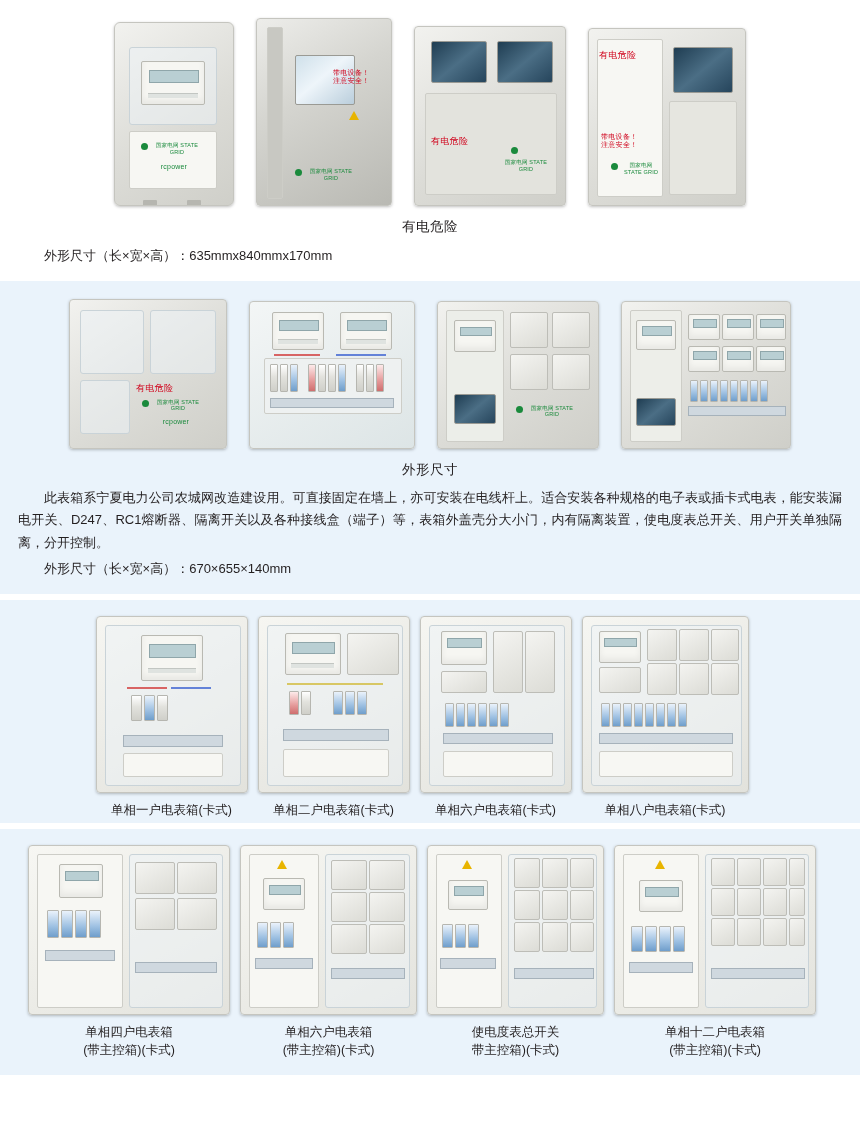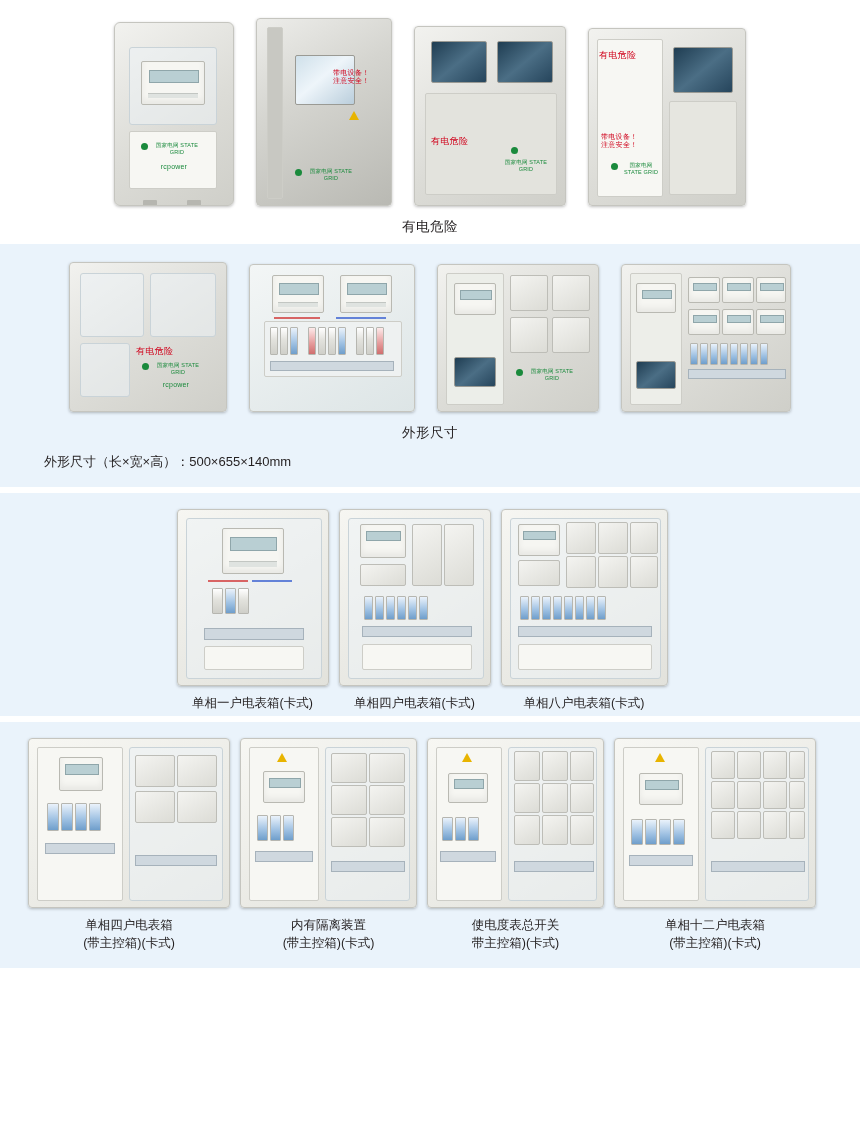--- a/index.html
+++ b/index.html
@@ -268,20 +268,21 @@
         <div class="logo-green" style="left:32px;top:133px;width:40px;">国家电网
 STATE GRID</div>
         <div class="win" style="left:84px;top:18px;width:58px;height:44px;"></div>
         <div class="inner-plate" style="left:80px;top:72px;width:66px;height:92px;background:#e6e6e0;"></div>
       </div>
 
     </div>
 
     <div class="caption-center">有电危险</div>
 
+    <div class="dim-line">外形尺寸（长×宽×高）：635mmx840mmx170mm</div>
   </div>
 
   <div class="section tinted">
 
     <div class="photo-row">
 
       <div class="box" style="width:156px;height:148px;">
         <div class="clear-panel" style="left:10px;top:10px;width:62px;height:62px;"></div>
         <div class="clear-panel" style="left:80px;top:10px;width:64px;height:62px;"></div>
         <div class="clear-panel" style="left:10px;top:80px;width:48px;height:52px;"></div>
@@ -372,21 +373,24 @@
           <div class="breaker blue" style="height:20px;"></div>
             <div class="breaker blue" style="height:20px;"></div>
         </div>
         <div class="terminal" style="left:66px;top:104px;width:96px;height:8px;"></div>
       </div>
 
     </div>
 
     <div class="caption-center">外形尺寸</div>
 
-    <div class="dim-line">外形尺寸（长×宽×高）：500×655×140mm</div>
+    <div class="body-text">
+      <p>此表箱系宁夏电力公司农城网改造建设用。可直接固定在墙上，亦可安装在电线杆上。适合安装各种规格的电子表或插卡式电表，能安装漏电开关、D247、RC1熔断器、隔离开关以及各种接线盒（端子）等，表箱外盖壳分大小门，内有隔离装置，使电度表总开关、用户开关单独隔离，分开控制。</p>
+    </div>
+    <div class="dim-line">外形尺寸（长×宽×高）：670×655×140mm</div>
   </div>
 
   <div class="section tinted" style="border-top:6px solid #ffffff;">
     <div class="grid-row">
 
       <div class="grid-item">
         <div class="box" style="width:150px;height:175px;background:linear-gradient(150deg,#f6f6f2,#e2e2dc);">
           <div class="clear-panel" style="left:8px;top:8px;width:134px;height:159px;"></div>
           <div class="meter" style="left:44px;top:18px;width:60px;height:44px;">
               <div class="lcd"></div>
@@ -398,20 +402,43 @@
             <div class="breaker" style="height:24px;width:9px;"></div>
           </div>
           <div class="terminal" style="left:26px;top:118px;width:98px;height:10px;"></div>
           <div class="wire" style="left:30px;top:70px;width:40px;"></div>
           <div class="wire blue" style="left:74px;top:70px;width:40px;"></div>
           <div class="inner-plate" style="left:26px;top:136px;width:98px;height:22px;"></div>
         </div>
         <div class="label">单相一户电表箱(卡式)</div>
       </div>
 
+      <div class="grid-item">
+        <div class="box" style="width:150px;height:175px;background:linear-gradient(150deg,#f6f6f2,#e2e2dc);">
+          <div class="clear-panel" style="left:8px;top:8px;width:134px;height:159px;"></div>
+          <div class="meter" style="left:26px;top:16px;width:54px;height:40px;">
+              <div class="lcd"></div>
+              <div class="strip"></div>
+            </div>
+          <div class="slot" style="left:88px;top:16px;width:50px;height:40px;"></div>
+          <div class="breaker-row" style="left:30px;top:74px;">
+            <div class="breaker red" style="height:22px;width:8px;"></div>
+            <div class="breaker" style="height:22px;width:8px;"></div>
+          </div>
+          <div class="breaker-row" style="left:74px;top:74px;">
+            <div class="breaker blue" style="height:22px;width:8px;"></div>
+            <div class="breaker blue" style="height:22px;width:8px;"></div>
+            <div class="breaker blue" style="height:22px;width:8px;"></div>
+          </div>
+          <div class="terminal" style="left:24px;top:112px;width:104px;height:10px;"></div>
+          <div class="wire yel" style="left:28px;top:66px;width:96px;"></div>
+          <div class="inner-plate" style="left:24px;top:132px;width:104px;height:26px;"></div>
+        </div>
+        <div class="label">单相二户电表箱(卡式)</div>
+      </div>
 
       <div class="grid-item">
         <div class="box" style="width:150px;height:175px;background:linear-gradient(150deg,#f6f6f2,#e2e2dc);">
           <div class="clear-panel" style="left:8px;top:8px;width:134px;height:159px;"></div>
           <div class="meter" style="left:20px;top:14px;width:44px;height:32px;">
               <div class="lcd"></div>
             </div>
           <div class="slot" style="left:72px;top:14px;width:28px;height:60px;"></div>
           <div class="slot" style="left:104px;top:14px;width:28px;height:60px;"></div>
           <div class="slot" style="left:20px;top:54px;width:44px;height:20px;"></div>
@@ -419,21 +446,21 @@
             <div class="breaker blue" style="height:22px;width:7px;"></div>
               <div class="breaker blue" style="height:22px;width:7px;"></div>
             <div class="breaker blue" style="height:22px;width:7px;"></div>
               <div class="breaker blue" style="height:22px;width:7px;"></div>
             <div class="breaker blue" style="height:22px;width:7px;"></div>
               <div class="breaker blue" style="height:22px;width:7px;"></div>
           </div>
           <div class="terminal" style="left:22px;top:116px;width:108px;height:9px;"></div>
           <div class="inner-plate" style="left:22px;top:134px;width:108px;height:24px;"></div>
         </div>
-        <div class="label">单相四户电表箱(卡式)</div>
+        <div class="label">单相六户电表箱(卡式)</div>
       </div>
 
 
       <div class="grid-item">
         <div class="box" style="width:165px;height:175px;background:linear-gradient(150deg,#f6f6f2,#e2e2dc);">
           <div class="clear-panel" style="left:8px;top:8px;width:149px;height:159px;"></div>
           <div class="meter" style="left:16px;top:14px;width:40px;height:30px;">
               <div class="lcd"></div>
             </div>
           <div class="slot" style="left:64px;top:12px;width:28px;height:30px;"></div>
@@ -504,21 +531,21 @@
           <div class="terminal" style="left:14px;top:112px;width:56px;height:9px;"></div>
           <div class="clear-panel" style="left:84px;top:8px;width:83px;height:152px;"></div>
           <div class="slot" style="left:90px;top:14px;width:34px;height:28px;"></div>
           <div class="slot" style="left:128px;top:14px;width:34px;height:28px;"></div>
           <div class="slot" style="left:90px;top:46px;width:34px;height:28px;"></div>
           <div class="slot" style="left:128px;top:46px;width:34px;height:28px;"></div>
           <div class="slot" style="left:90px;top:78px;width:34px;height:28px;"></div>
           <div class="slot" style="left:128px;top:78px;width:34px;height:28px;"></div>
           <div class="terminal" style="left:90px;top:122px;width:72px;height:9px;"></div>
         </div>
-        <div class="label">内有隔离装置
+        <div class="label">单相六户电表箱
 (带主控箱)(卡式)</div>
       </div>
 
       <div class="grid-item">
         <div class="box" style="width:175px;height:168px;background:linear-gradient(150deg,#f7f7f3,#e3e3dd);">
           <div class="inner-plate" style="left:8px;top:8px;width:64px;height:152px;"></div>
           <div class="tri-warn" style="left:34px;top:14px;"></div>
           <div class="meter" style="left:20px;top:34px;width:38px;height:28px;">
               <div class="lcd"></div>
             </div>

